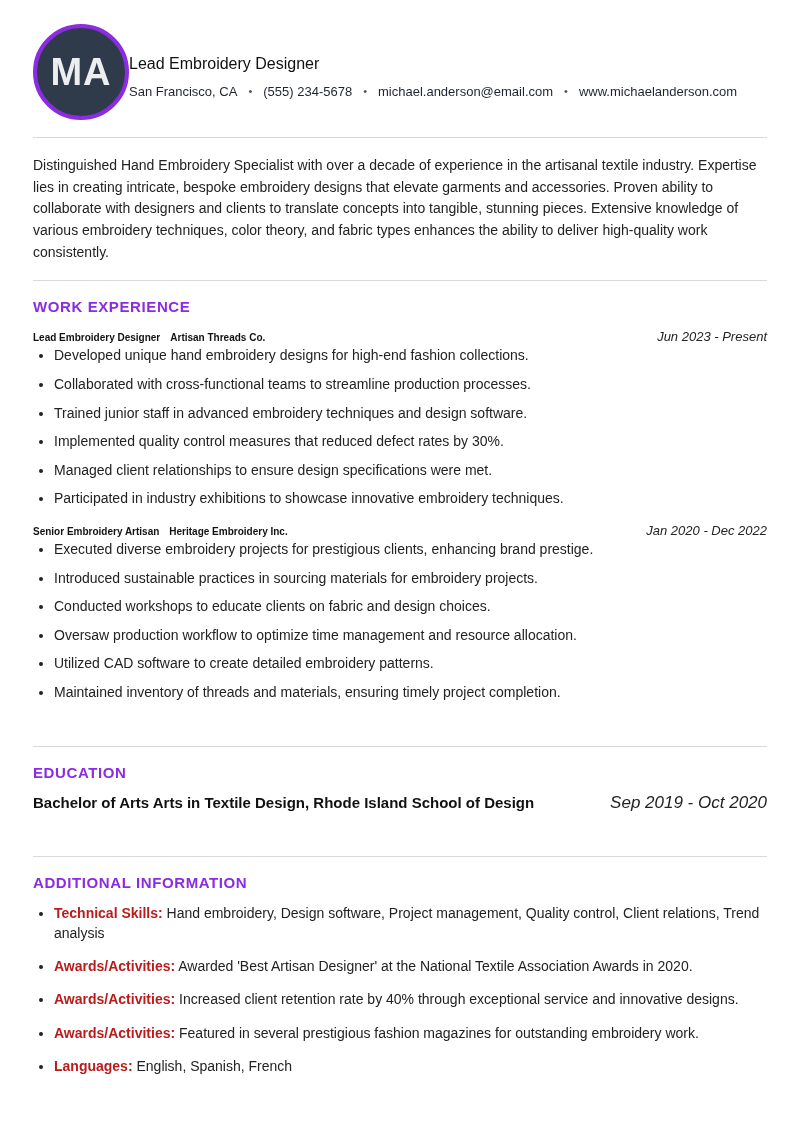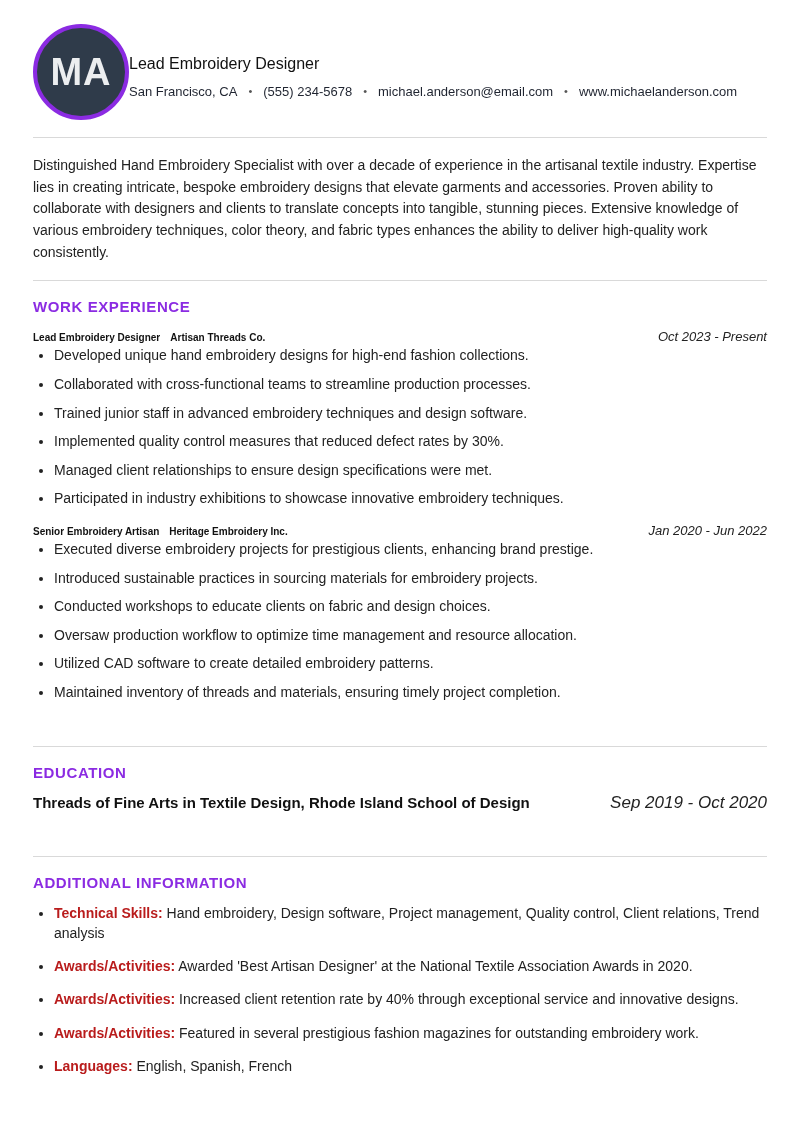--- a/index.html
+++ b/index.html
@@ -94,54 +94,54 @@
 
   <hr class="rule">
 
   <div class="section">
     <div class="section-heading">WORK EXPERIENCE</div>
 
     <div class="job-header">
       <div class="job-name">
         <span>Lead Embroidery Designer</span><span class="job-company">Artisan Threads Co.</span>
       </div>
-      <div class="job-dates">Oct 2023 - Present</div>
+      <div class="job-dates">Jun 2023 - Present</div>
     </div>
     <ul class="bullets">
       <li>Developed unique hand embroidery designs for high-end fashion collections.</li>
       <li>Collaborated with cross-functional teams to streamline production processes.</li>
       <li>Trained junior staff in advanced embroidery techniques and design software.</li>
       <li>Implemented quality control measures that reduced defect rates by 30%.</li>
       <li>Managed client relationships to ensure design specifications were met.</li>
       <li>Participated in industry exhibitions to showcase innovative embroidery techniques.</li>
     </ul>
 
     <div class="job-header">
       <div class="job-name">
         <span>Senior Embroidery Artisan</span><span class="job-company">Heritage Embroidery Inc.</span>
       </div>
-      <div class="job-dates">Jan 2020 - Jun 2022</div>
+      <div class="job-dates">Jan 2020 - Dec 2022</div>
     </div>
     <ul class="bullets">
       <li>Executed diverse embroidery projects for prestigious clients, enhancing brand prestige.</li>
       <li>Introduced sustainable practices in sourcing materials for embroidery projects.</li>
       <li>Conducted workshops to educate clients on fabric and design choices.</li>
       <li>Oversaw production workflow to optimize time management and resource allocation.</li>
       <li>Utilized CAD software to create detailed embroidery patterns.</li>
       <li>Maintained inventory of threads and materials, ensuring timely project completion.</li>
     </ul>
   </div>
 
   <div class="spacer-lg"></div>
   <hr class="rule">
 
   <div class="section">
     <div class="section-heading">EDUCATION</div>
     <div class="edu-row">
-      <div class="edu-degree">Threads of Fine Arts in Textile Design, Rhode Island School of Design</div>
+      <div class="edu-degree">Bachelor of Arts Arts in Textile Design, Rhode Island School of Design</div>
       <div class="edu-dates">Sep 2019 - Oct 2020</div>
     </div>
   </div>
 
   <div class="spacer-lg"></div>
   <hr class="rule">
 
   <div class="section">
     <div class="section-heading">ADDITIONAL INFORMATION</div>
     <ul class="addl">

